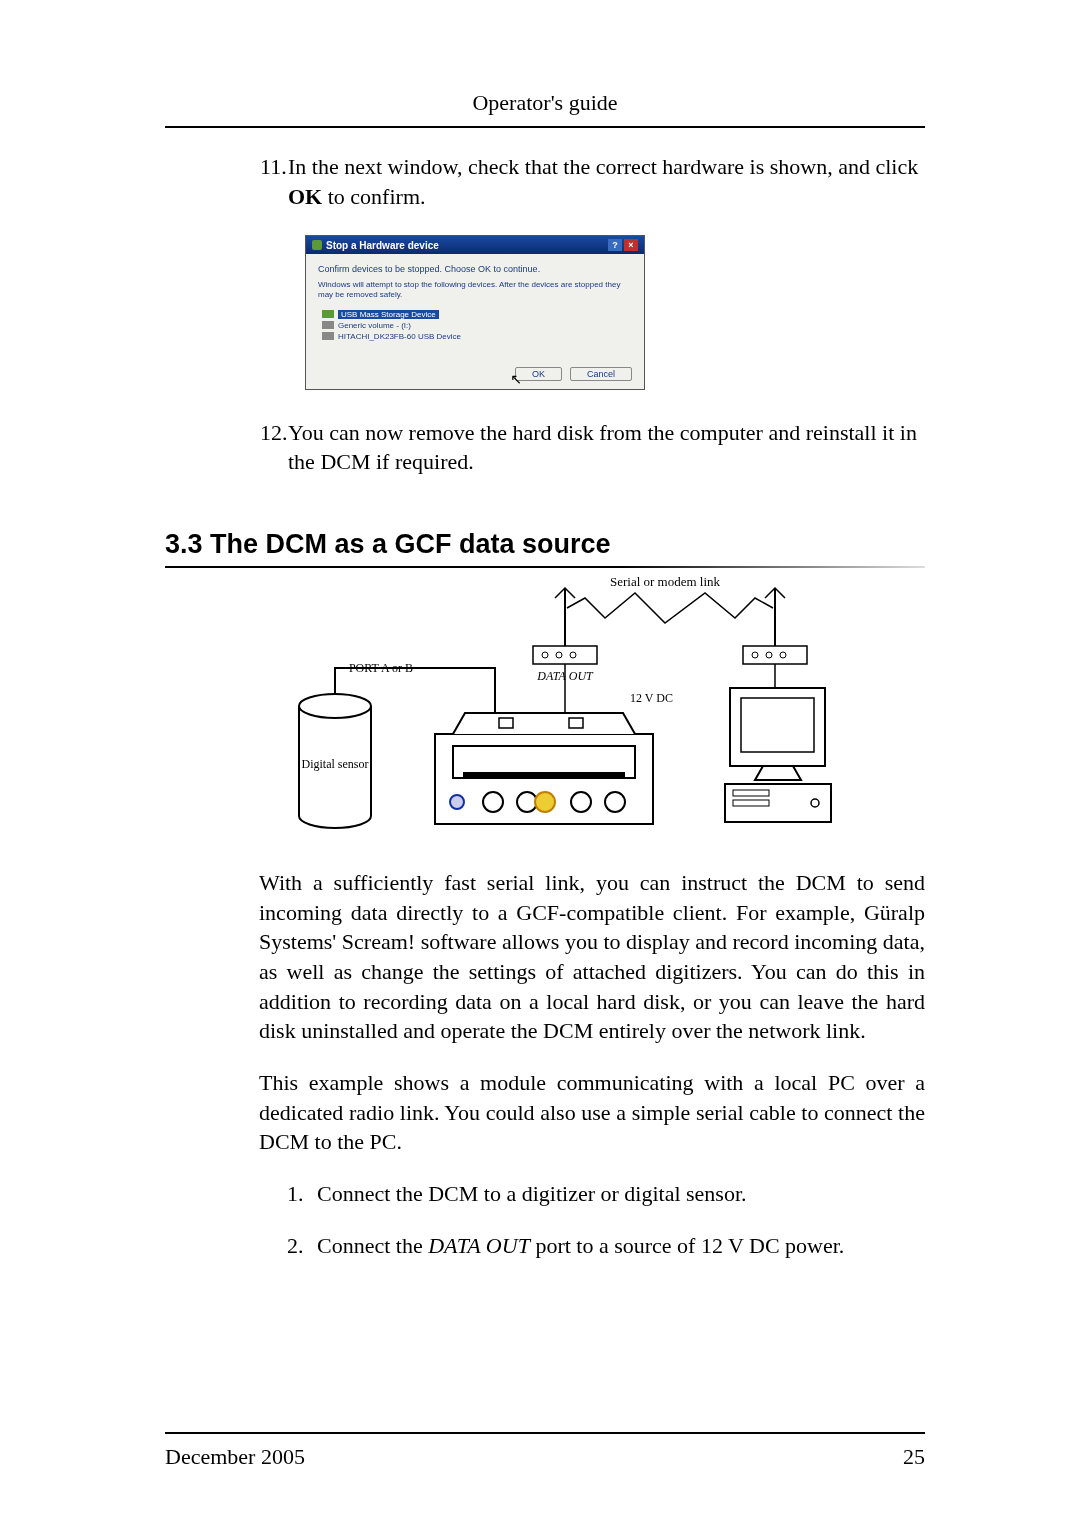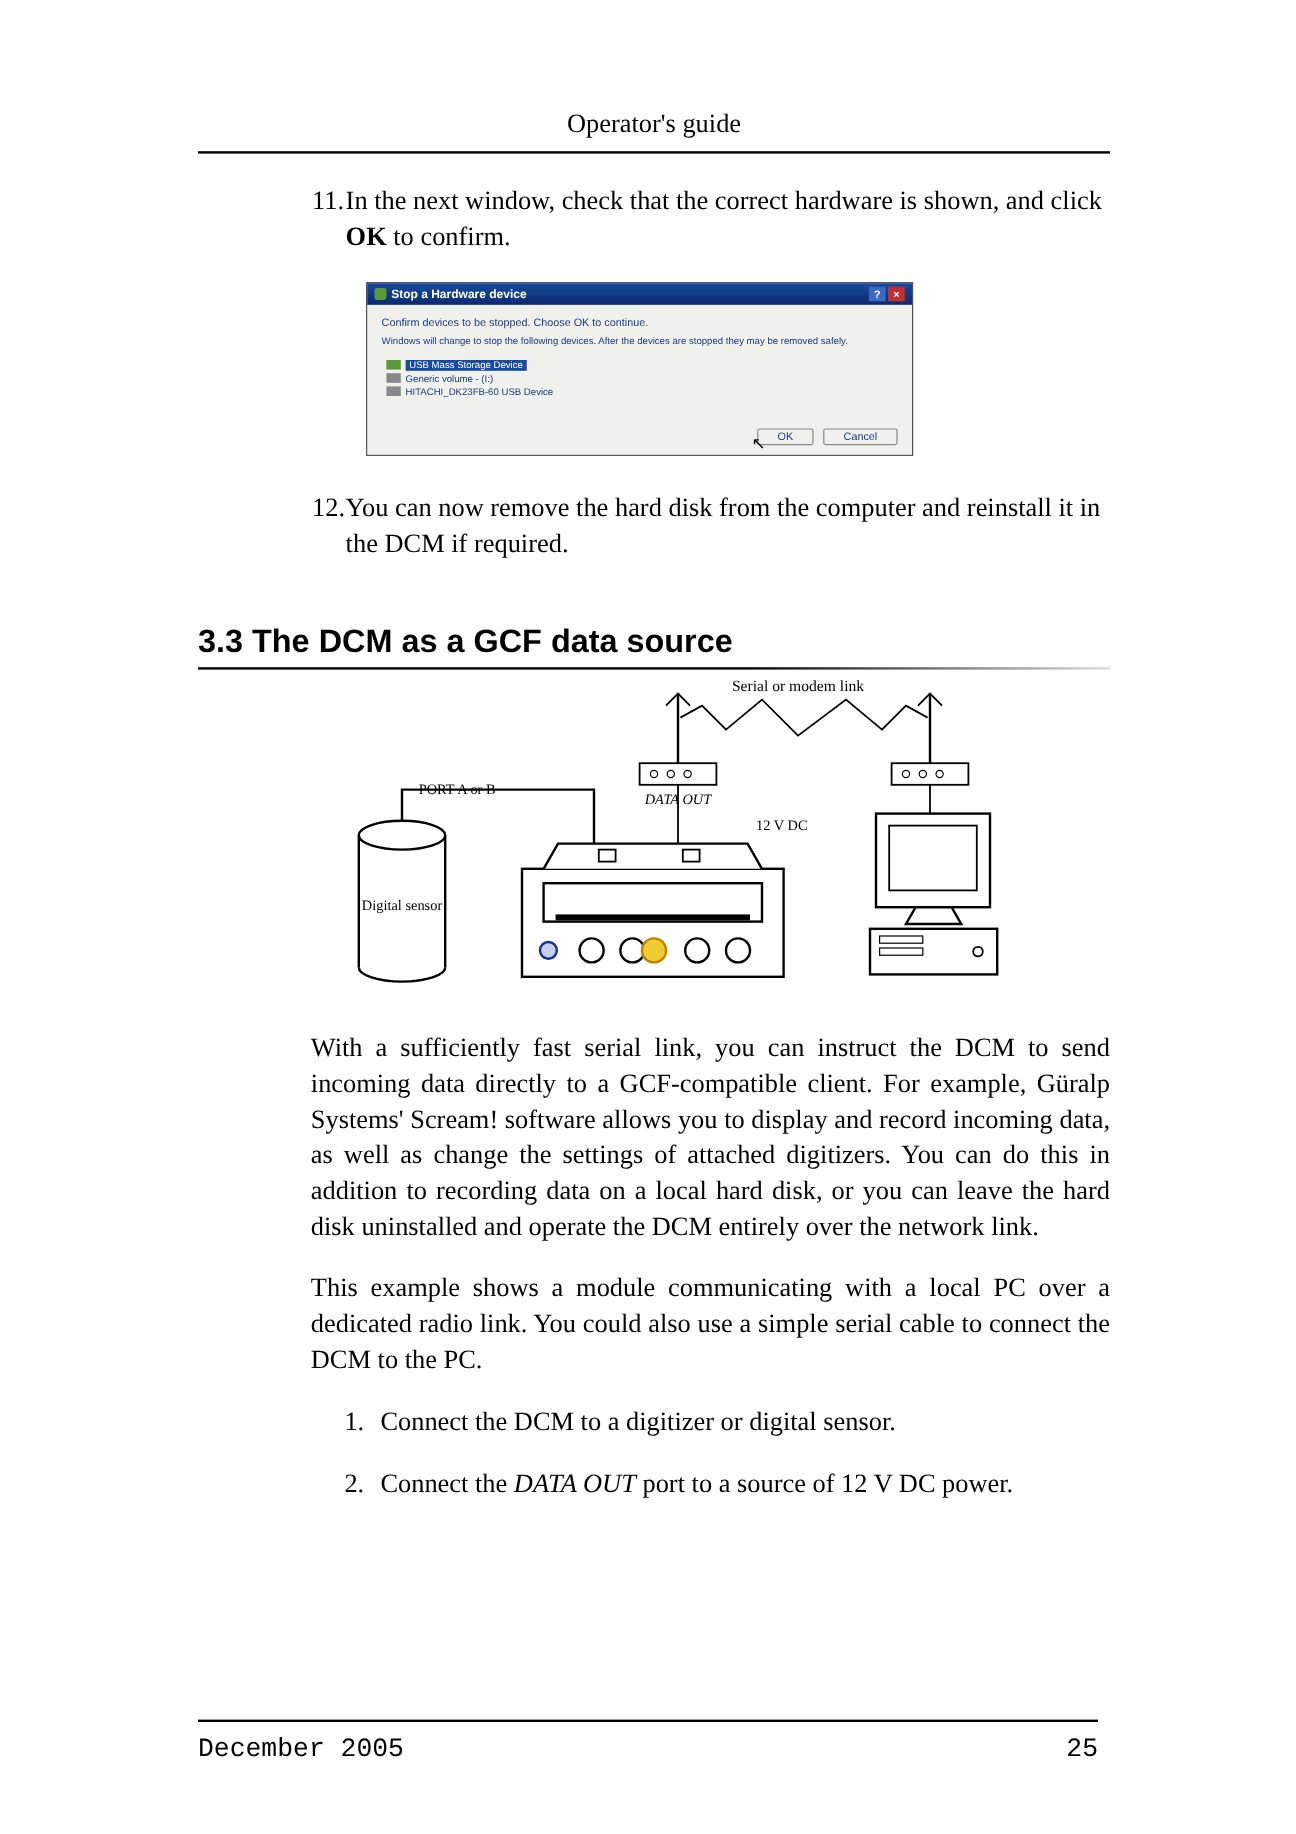--- a/index.html
+++ b/index.html
@@ -42,21 +42,21 @@
       flex: 1;
     }
     .bold {
       font-weight: bold;
     }
     .dialog-wrap {
       padding-left: 140px;
       margin: 24px 0 28px 0;
     }
     .dialog {
-      width: 456px;
+      width: 340px;
       border: 1px solid #555;
       background: #f0f0ec;
       font-family: Tahoma, sans-serif;
       font-size: 9px;
       position: relative;
     }
     .titlebar {
       background: linear-gradient(to bottom, #1a4aa0, #0a2a70);
       color: #fff;
       padding: 3px 6px;
@@ -195,22 +195,21 @@
     .num-n {
       min-width: 30px;
     }
     .italic {
       font-style: italic;
     }
     .footer {
       position: absolute;
       bottom: 58px;
       left: 165px;
-      right: 165px;
-      font-family: Liberation Mono, monospace;
+      right: 155px;
     }
     .bottom-rule {
       border: none;
       border-top: 2.5px solid #000;
       margin-bottom: 10px;
     }
     .footer-row {
       display: flex;
       justify-content: space-between;
       font-size: 22px;
@@ -238,21 +237,21 @@
         <span class="tb-icon"></span>
         <span>Stop a Hardware device</span>
       </div>
       <div class="tb-buttons">
         <span class="tb-btn-help">?</span>
         <span class="tb-btn-close">×</span>
       </div>
     </div>
     <div class="dialog-body">
       <div class="dlg-head">Confirm devices to be stopped. Choose OK to continue.</div>
-      <div class="dlg-sub">Windows will change to stop the following devices. After the devices are stopped they may be removed safely.</div>
+      <div class="dlg-sub">Windows will attempt to stop the following devices. After the devices are stopped they may be removed safely.</div>
       <div class="dev-list">
         <div class="dev-row">
           <span class="dev-icon sel"></span>
           <span class="dev-text sel">USB Mass Storage Device</span>
         </div>
         <div class="dev-row">
           <span class="dev-icon"></span>
           <span class="dev-text">Generic volume - (I:)</span>
         </div>
         <div class="dev-row">

